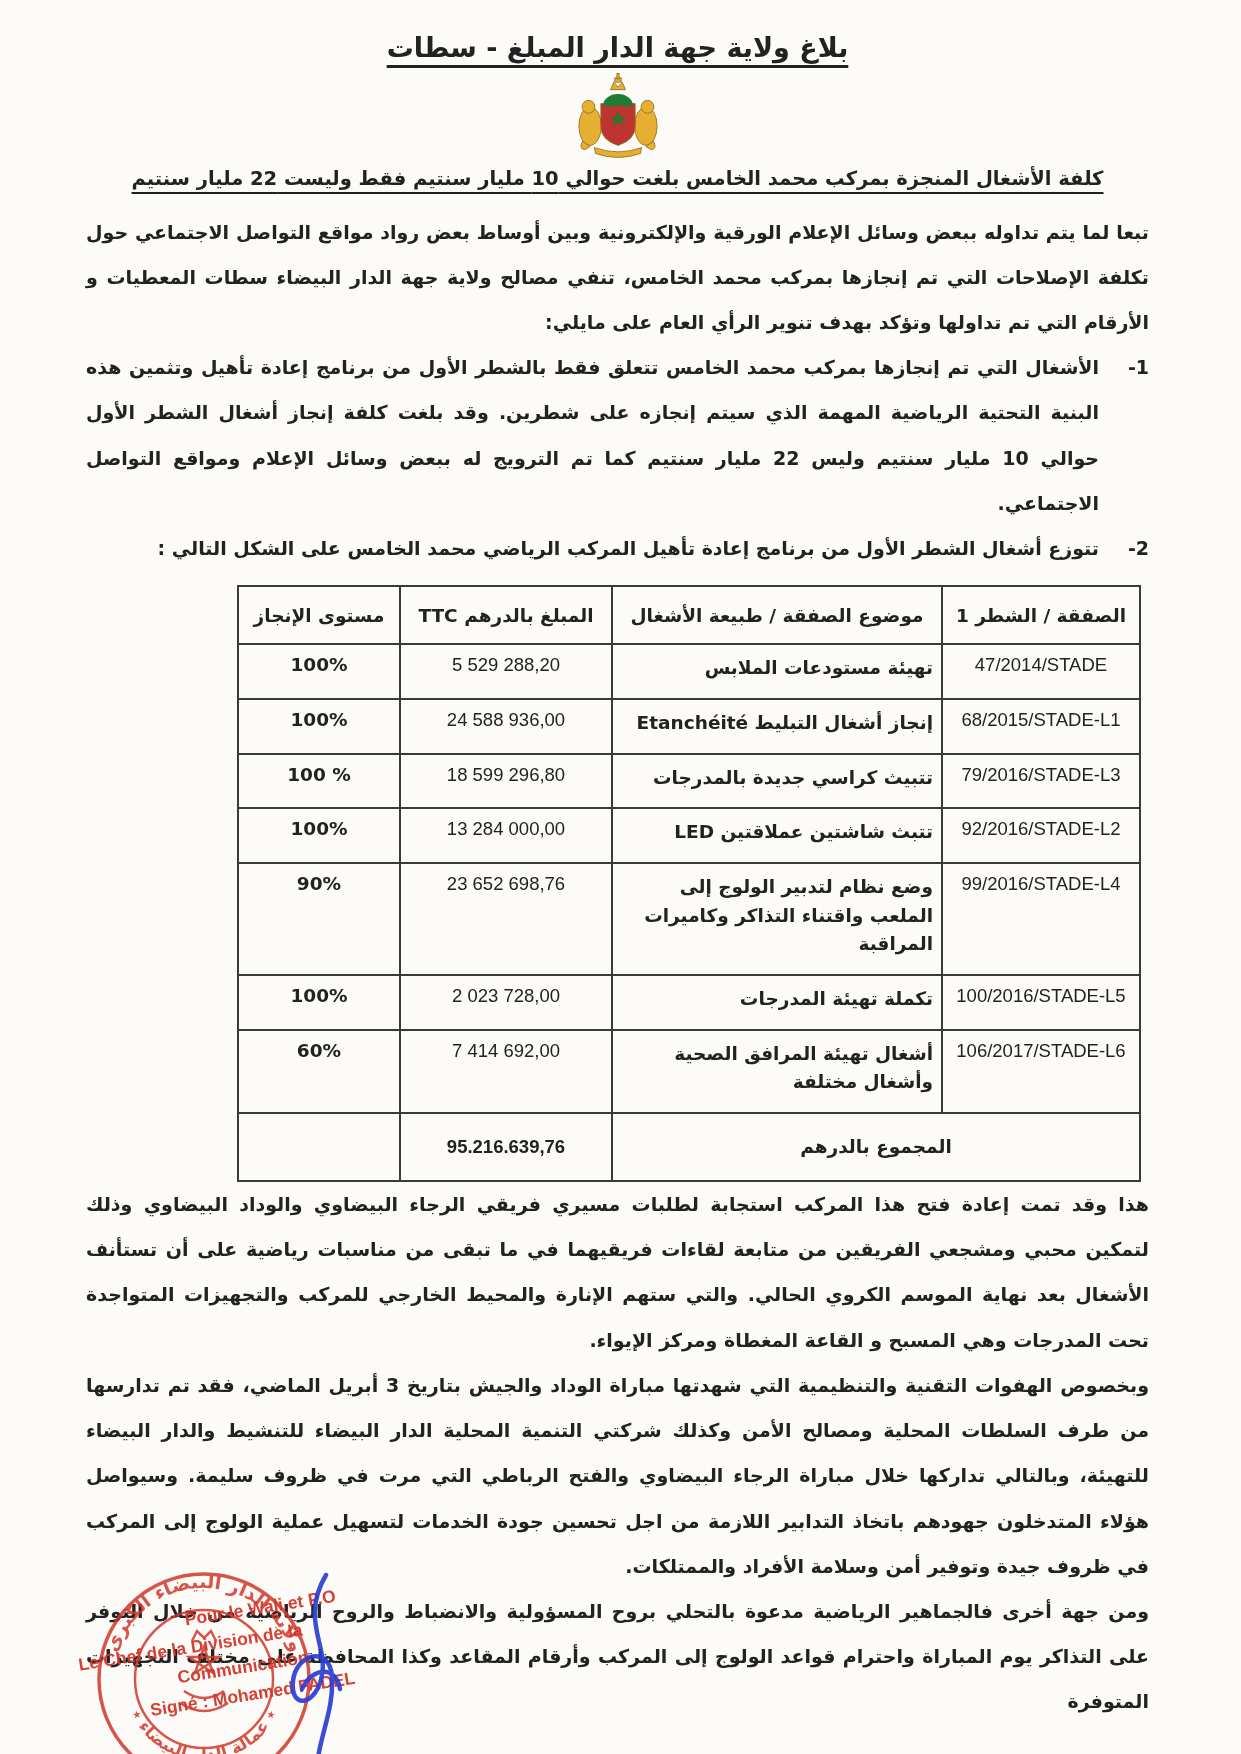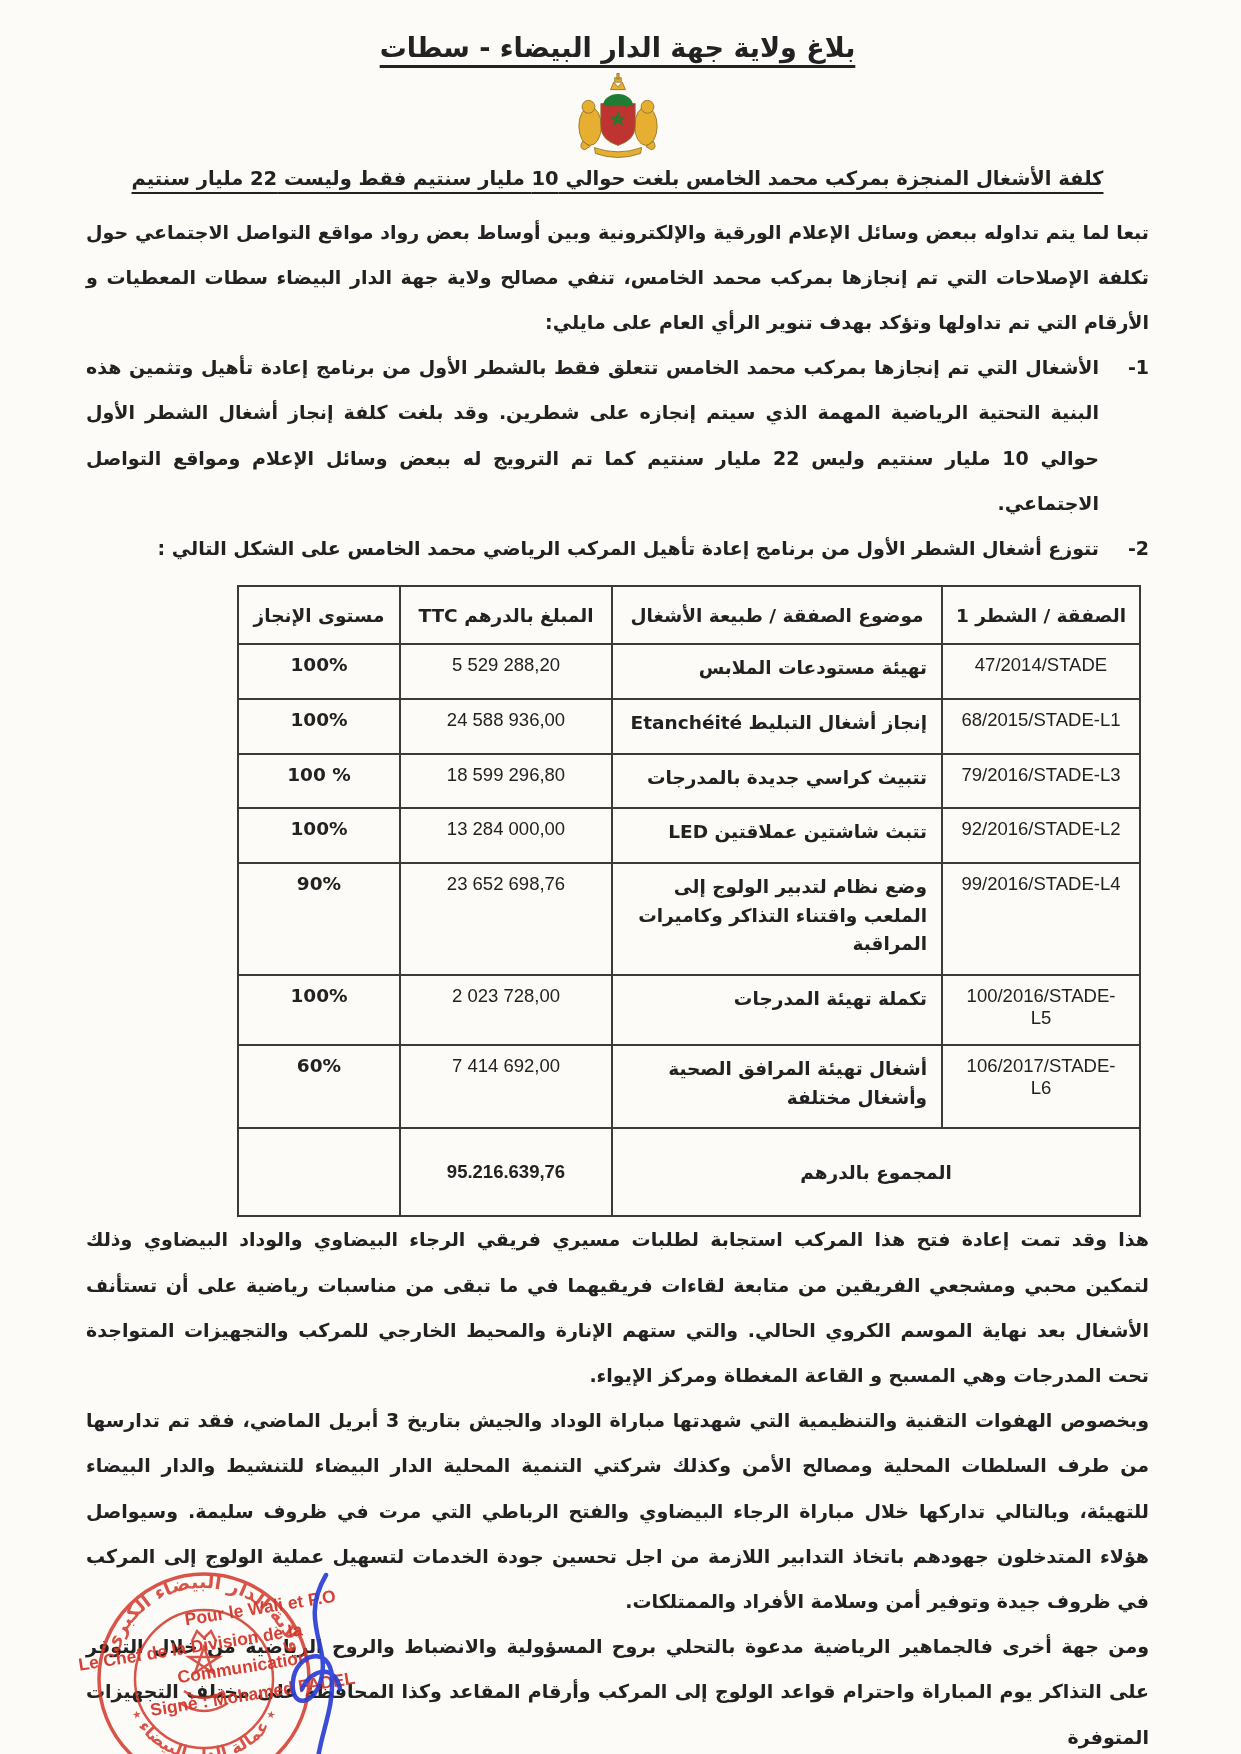--- a/index.html
+++ b/index.html
@@ -26,27 +26,27 @@
   .intro{margin-top:22px;}
   .point{display:flex;margin-top:0;}
   .point .marker{flex:none;width:50px;font-size:19px;font-weight:800;line-height:2.38;}
   .point .ptext{flex:1;}
   table.works{
     border-collapse:collapse;table-layout:fixed;width:902px;
     margin:14px 8px 0 auto;
   }
   table.works th,table.works td{border:2px solid #3a3a3a;}
   table.works th{font-size:18.5px;font-weight:700;height:48px;padding:4px 13px;}
-  table.works td{vertical-align:top;padding:9px 14px 15px;font-size:18.5px;}
+  table.works td{vertical-align:top;padding:9px 8px 15px;font-size:18.5px;}
   .c-contract{width:198px;} .c-subject{width:330px;} .c-amount{width:212px;} .c-progress{width:162px;}
   td.contract{direction:ltr;text-align:center;font-weight:400;font-size:19px;font-family:"Liberation Sans",sans-serif;}
   td.subject{text-align:right;font-weight:700;line-height:1.55;}
   td.amount{direction:ltr;text-align:center;font-weight:400;font-size:19px;font-family:"Liberation Sans",sans-serif;}
   td.progress{direction:ltr;text-align:center;font-weight:700;font-size:19.5px;}
-  tr.total-row td{vertical-align:middle;height:46px;padding:20px 10px;}
+  tr.total-row td{vertical-align:middle;height:46px;padding:10px 10px;}
   td.total-label{font-size:21px;font-weight:800;text-align:center;margin-left:31px;}
   td.total-amount{direction:ltr;text-align:center;font-weight:800;font-size:21.5px;font-family:"Liberation Sans",sans-serif;}
   td.no-border{border:none;}
   .note{margin-top:34px;text-align:center;line-height:2.5;}
   .para{margin-top:28px;}
   
   .stamp{position:absolute;left:72px;top:1545px;width:460px;height:210px;pointer-events:none;}
   .seal{position:absolute;left:16px;top:16px;opacity:.85;}
   .stamp-text{
     position:absolute;left:6px;top:44px;width:430px;
@@ -58,21 +58,21 @@
   .stamp-text .l3{margin-left:96px;}
   .stamp-text .l4{margin-left:64px;}
   .signature{position:absolute;left:158px;top:22px;opacity:.92;}
 </style>
 </head>
 <body>
 
 <div class="page">
   <div class="content">
 
-    <p class="doc-title">بلاغ ولاية جهة الدار البيضاء - سطات</p>
+    <p class="doc-title">بلاغ ولاية جهة الدار المبلغ - سطات</p>
 
     <div class="logo-wrap">
       
       <svg width="118" height="92" viewBox="0 0 220 170">
         <g stroke="#8a6d1f" stroke-width="1.5">
 
           <path d="M96,34 l6,-14 l8,9 l8,-9 l6,14 z" fill="#e6af32"></path>
           <rect x="104" y="12" width="12" height="8" fill="#e6af32"></rect>
           <rect x="108" y="4" width="4" height="10" fill="#e6af32"></rect>
 

